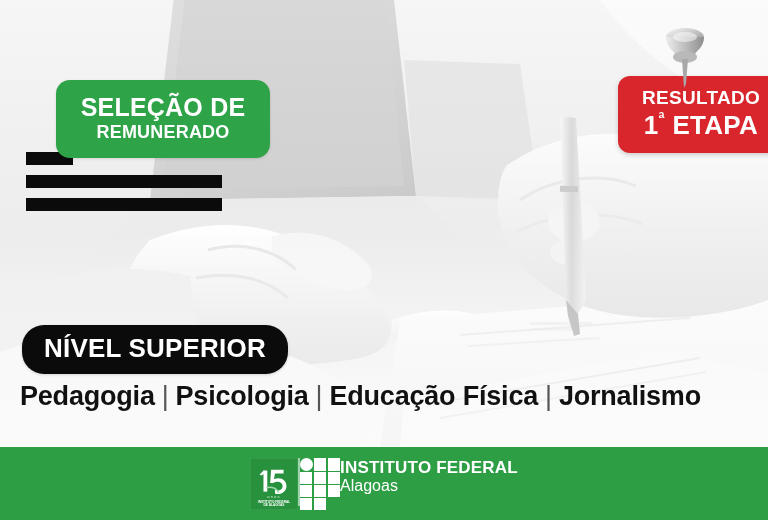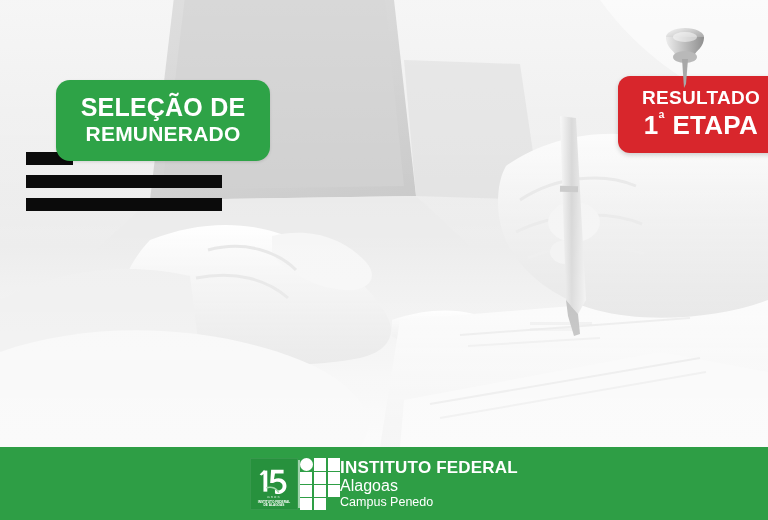--- a/index.html
+++ b/index.html
@@ -32,21 +32,21 @@
   .badge-green{
     position:absolute;left:56px;top:44px;width:214px;
     background:#2ea347;border-radius:14px;
     padding:14px 16px 16px 16px;box-sizing:border-box;
     text-align:center;color:#ffffff;
     box-shadow:0 1px 3px rgba(0,0,0,.12);
     margin-top:36px;
   }
   .bg-l1{font-size:25px;font-weight:bold;letter-spacing:.2px;line-height:1.05;}
   .bg-l2{font-size:37px;font-weight:bold;letter-spacing:.2px;line-height:1.04;margin-top:2px;}
-  .bg-l3{font-size:21px;font-weight:bold;letter-spacing:.2px;line-height:1.05;margin-top:3px;}
+  .bg-l3{font-size:18px;font-weight:bold;letter-spacing:.2px;line-height:1.05;margin-top:3px;}
 
   
   .badge-red-wrap{position:absolute;left:618px;top:76px;}
   .badge-red{
     width:166px;background:#d8262c;border-radius:12px;
     padding:12px 10px 14px 10px;box-sizing:border-box;
     text-align:center;color:#ffffff;
     box-shadow:0 2px 5px rgba(0,0,0,.18);
   }
   .br-l1{font-size:19px;font-weight:bold;letter-spacing:.3px;line-height:1.1;}
@@ -69,21 +69,21 @@
     color:#111111;font-size:27px;font-weight:bold;letter-spacing:-.2px;
     white-space:nowrap;
   }
   .courses .sep{color:#555;font-weight:normal;padding:0 7px;}
 
   
   .footer{
     position:absolute;left:0;bottom:0;width:768px;height:73px;
     background:#2e9e45;display:flex;align-items:center;justify-content:center;
   }
-  .footer-inner{display:flex;align-items:center;}
+  .footer-inner{display:flex;align-items:flex-start;}
 
   .anniv{
     width:48px;height:52px;background:#27913d;position:relative;
     display:flex;flex-direction:column;align-items:center;justify-content:center;
     border:1px solid rgba(255,255,255,.08);box-sizing:border-box;
   }
   .anniv svg{display:block;}
 
   .divider{width:2px;height:48px;background:rgba(255,255,255,.55);}
 
@@ -216,21 +216,25 @@
       <ellipse cx="29" cy="33" rx="12" ry="6" fill="#b9b9b9"></ellipse>
       <path d="M26 35 L32 35 L30 60 L28 64 Z" fill="#a8a8a8"></path>
       <ellipse cx="29" cy="13" rx="12" ry="5" fill="#ffffff" opacity=".5"></ellipse>
     </svg>
     <div class="badge-red">
       <div class="br-l1">RESULTADO</div>
       <div class="br-l2"><span>1</span><sup>ª</sup><span> ETAPA</span></div>
     </div>
   </div>
 
-
+  <div class="pill-black">NÍVEL SUPERIOR</div>
+
+  <div class="courses">
+    <span>Pedagogia</span><span class="sep">|</span><span>Psicologia</span><span class="sep">|</span><span>Educação Física</span><span class="sep">|</span><span>Jornalismo</span>
+  </div>
 
   <div class="footer">
     <div class="footer-inner">
 
       <div class="anniv">
         <svg viewBox="0 0 48 52" width="46" height="50" aria-hidden="true">
           <rect x="0" y="0" width="48" height="52" fill="#27913d"></rect>
           <g fill="#ffffff">
             <path d="M13 12 L17 12 L17 34 L13 34 Z"></path>
             <path d="M9 16 L14 11 L14 15 L11 17 Z"></path>
@@ -257,19 +261,18 @@
         <rect x="0" y="27" width="12" height="12" fill="#ffffff"></rect>
         <rect x="14" y="27" width="12" height="12" fill="#ffffff"></rect>
         <rect x="28" y="27" width="12" height="12" fill="#ffffff"></rect>
         <rect x="0" y="40" width="12" height="12" fill="#ffffff"></rect>
         <rect x="14" y="40" width="12" height="12" fill="#ffffff"></rect>
       </svg>
 
       <div class="if-text">
         <div class="if-t1">INSTITUTO FEDERAL</div>
         <div class="if-t2">Alagoas</div>
-        <div class="if-t3">Campus Penedo</div>
       </div>
 
     </div>
   </div>
 
 </div>
 
 </body></html>

